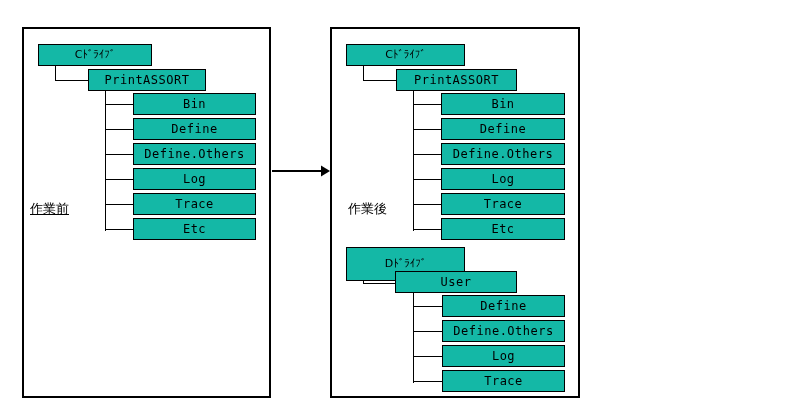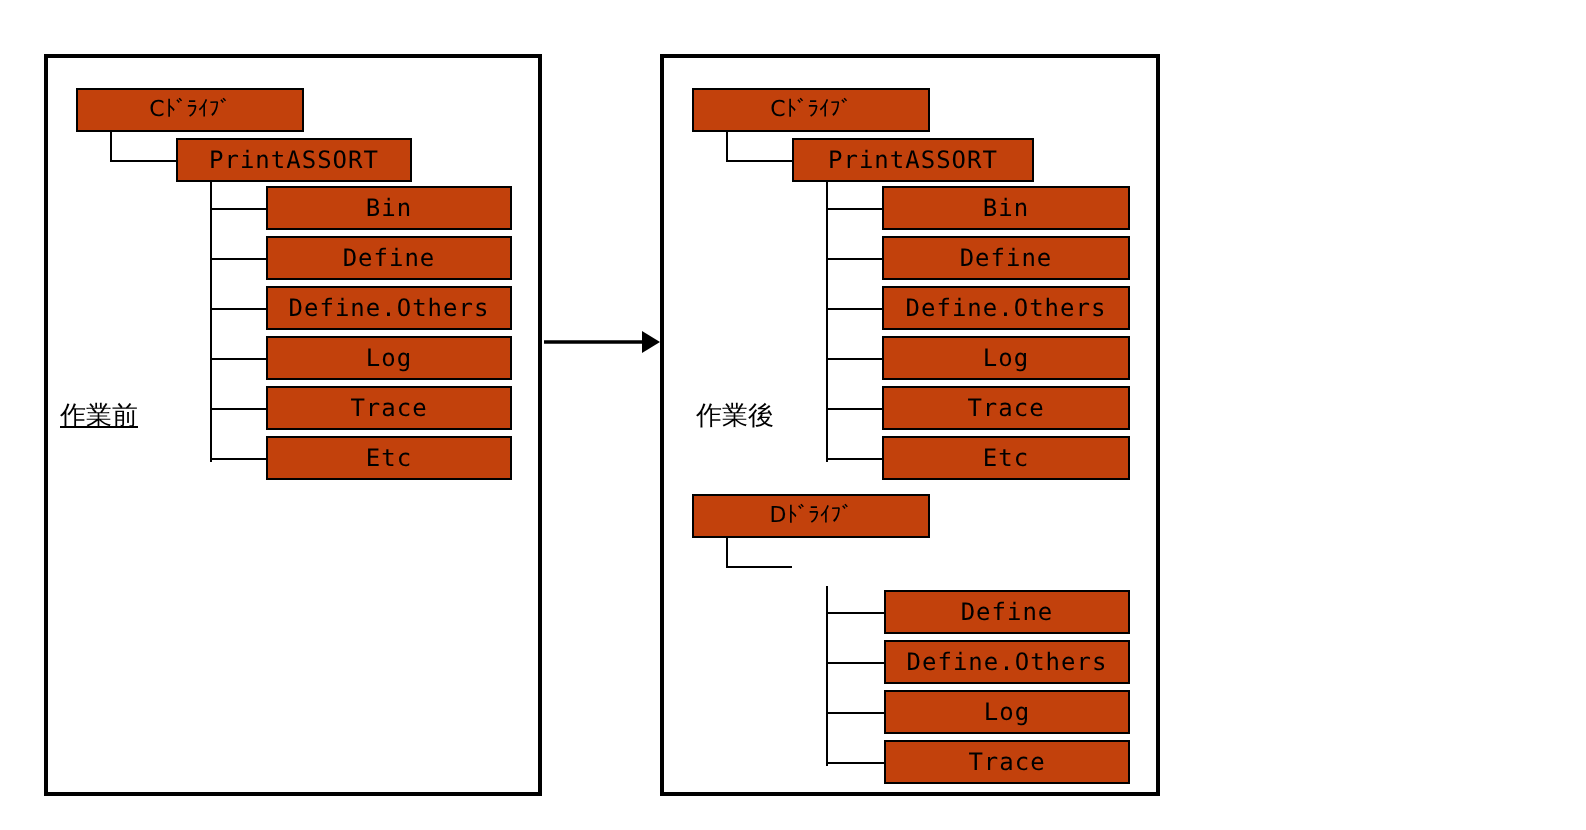--- a/index.html
+++ b/index.html
@@ -43,21 +43,21 @@
     white-space: nowrap;
     letter-spacing: 0px;
   }
   #caption-before { left: 30px;  top: 201px; text-decoration: underline; }
   #caption-after  { left: 348px; top: 201px; }
 
   
   .node-box {
     position: absolute;
     border: 1.5px solid #000000;
-    background: #c2410c;
+    background: #14b8a6;
     box-sizing: border-box;
     display: flex;
     align-items: center;
     justify-content: center;
     font-size: 12px;
     line-height: 12px;
     white-space: nowrap;
     letter-spacing: 0.5px;
     z-index: 3;
   }
@@ -148,25 +148,26 @@
   <div class="stub" style="left:413px; top:204px; width:29px;"></div>
   <div class="stub" style="left:413px; top:229px; width:29px;"></div>
 
   <div class="node-box" style="left:441px; top:93px; width:124px; height:22px;">Bin</div>
   <div class="node-box" style="left:441px; top:118px; width:124px; height:22px;">Define</div>
   <div class="node-box" style="left:441px; top:143px; width:124px; height:22px;">Define.Others</div>
   <div class="node-box" style="left:441px; top:168px; width:124px; height:22px;">Log</div>
   <div class="node-box" style="left:441px; top:193px; width:124px; height:22px;">Trace</div>
   <div class="node-box" style="left:441px; top:218px; width:124px; height:22px;">Etc</div>
 
-  <div class="node-box kana" style="left:346px; top:247px; width:119px; height:22px;">Dﾄﾞﾗｲﾌﾞ</div>
+  <div class="node-box kana" style="left:346px; top:247px; width:119px; height:34px;">Dﾄﾞﾗｲﾌﾞ</div>
 
   <div class="spine" style="left:363px; top:269px; height:14px;"></div>
   <div class="stub" style="left:363px; top:283px; width:33px;"></div>
 
+  <div class="node-box" style="left:395px; top:271px; width:122px; height:22px;">User</div>
 
   <div class="spine" style="left:413px; top:293px; height:90px;"></div>
 
   <div class="stub" style="left:413px; top:306px; width:30px;"></div>
   <div class="stub" style="left:413px; top:331px; width:30px;"></div>
   <div class="stub" style="left:413px; top:356px; width:30px;"></div>
   <div class="stub" style="left:413px; top:381px; width:30px;"></div>
 
   <div class="node-box" style="left:442px; top:295px; width:123px; height:22px;">Define</div>
   <div class="node-box" style="left:442px; top:320px; width:123px; height:22px;">Define.Others</div>

